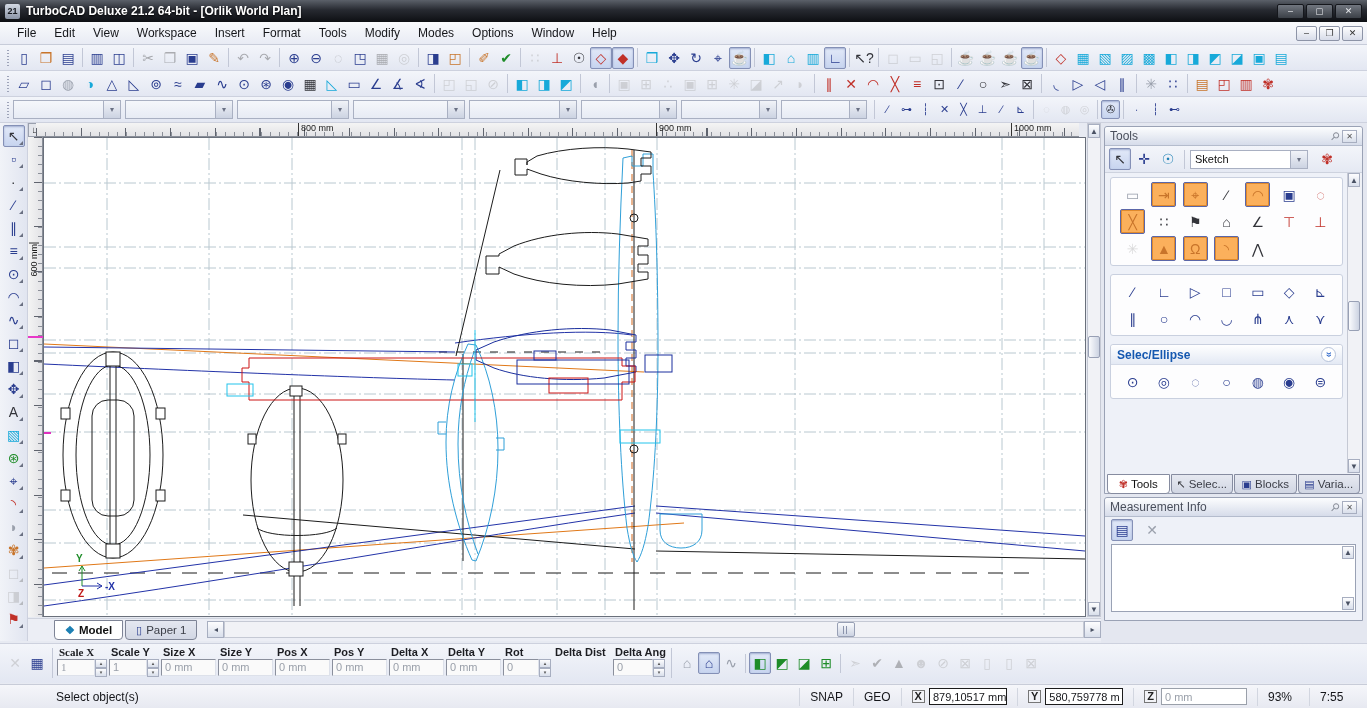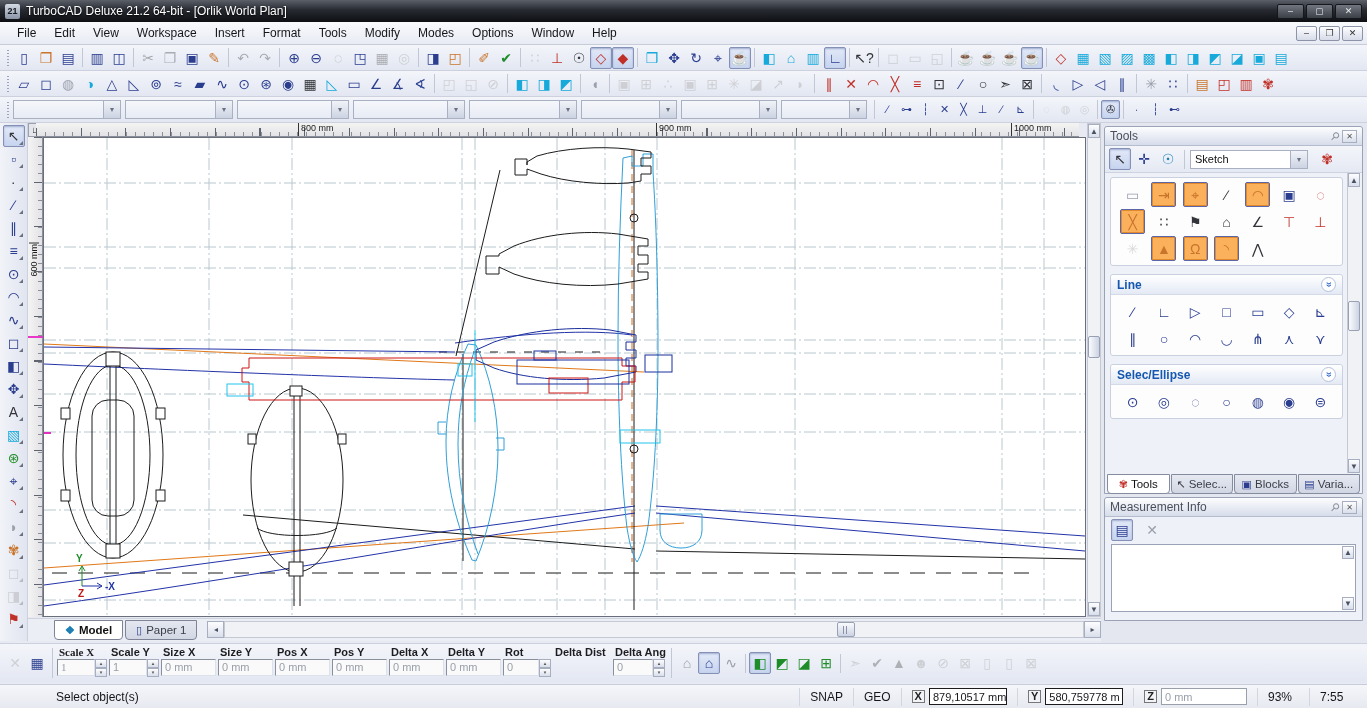--- a/index.html
+++ b/index.html
@@ -6,21 +6,21 @@
   html,body { width:1367px; height:708px; }
   body { font-family:"Liberation Sans",sans-serif; font-size:12px; background:#dfe2ec; overflow:hidden; }
   #app { position:relative; width:1367px; height:708px; background:#e7eaf2; overflow:hidden; }
 
   
   #titlebar { position:absolute; left:0; top:0; width:100%; height:22px;
     background:linear-gradient(#5b6069,#272a31 45%,#0d0f13);
     color:#fff; display:flex; align-items:center; padding:0 5px; gap:6px; }
   .app-icon { width:15px; height:15px; border-radius:2px; background:linear-gradient(#d4dae4,#8a94a6);
     color:#15181e; font-size:9px; font-weight:bold; display:flex; align-items:center; justify-content:center; }
-  #title-text { font-weight:normal; font-size:12px; text-shadow:0 1px 2px #000; white-space:nowrap; }
+  #title-text { font-weight:bold; font-size:12px; text-shadow:0 1px 2px #000; white-space:nowrap; }
   .win-btns { margin-left:auto; display:flex; gap:2px; }
   .win-btn { width:27px; height:15px; border:1px solid #15171c; border-radius:2px;
     background:linear-gradient(#71767f,#3b4047); color:#e6e8ec; font-size:9px; line-height:13px; text-align:center; }
 
   
   #menubar { position:absolute; left:0; top:22px; width:100%; height:23px;
     background:linear-gradient(#f9fafc,#e8ebf4); border-bottom:1px solid #c7ccd9;
     display:flex; align-items:center; padding-left:8px; }
   .menu-item { padding:3px 9px; color:#15161a; }
   .mdi-btns { margin-left:auto; display:flex; gap:2px; padding-right:4px; }
@@ -940,24 +940,20 @@
             </span>
             <span class="icon-btn orange">
               <span class="glyph c-o">◝</span>
             </span>
             <span class="icon-btn">
               <span class="glyph c-k">⋀</span>
             </span>
           </div>
       </div>
       <div class="section">
-        <div class="sec-hdr">
-          <span>Line</span>
-          <span class="chev">«</span>
-        </div>
         <div class="sec-body">
             <span class="icon-btn">
               <span class="glyph c-b">∕</span>
             </span>
             <span class="icon-btn">
               <span class="glyph c-b">∟</span>
             </span>
             <span class="icon-btn">
               <span class="glyph c-b">▷</span>
             </span>

